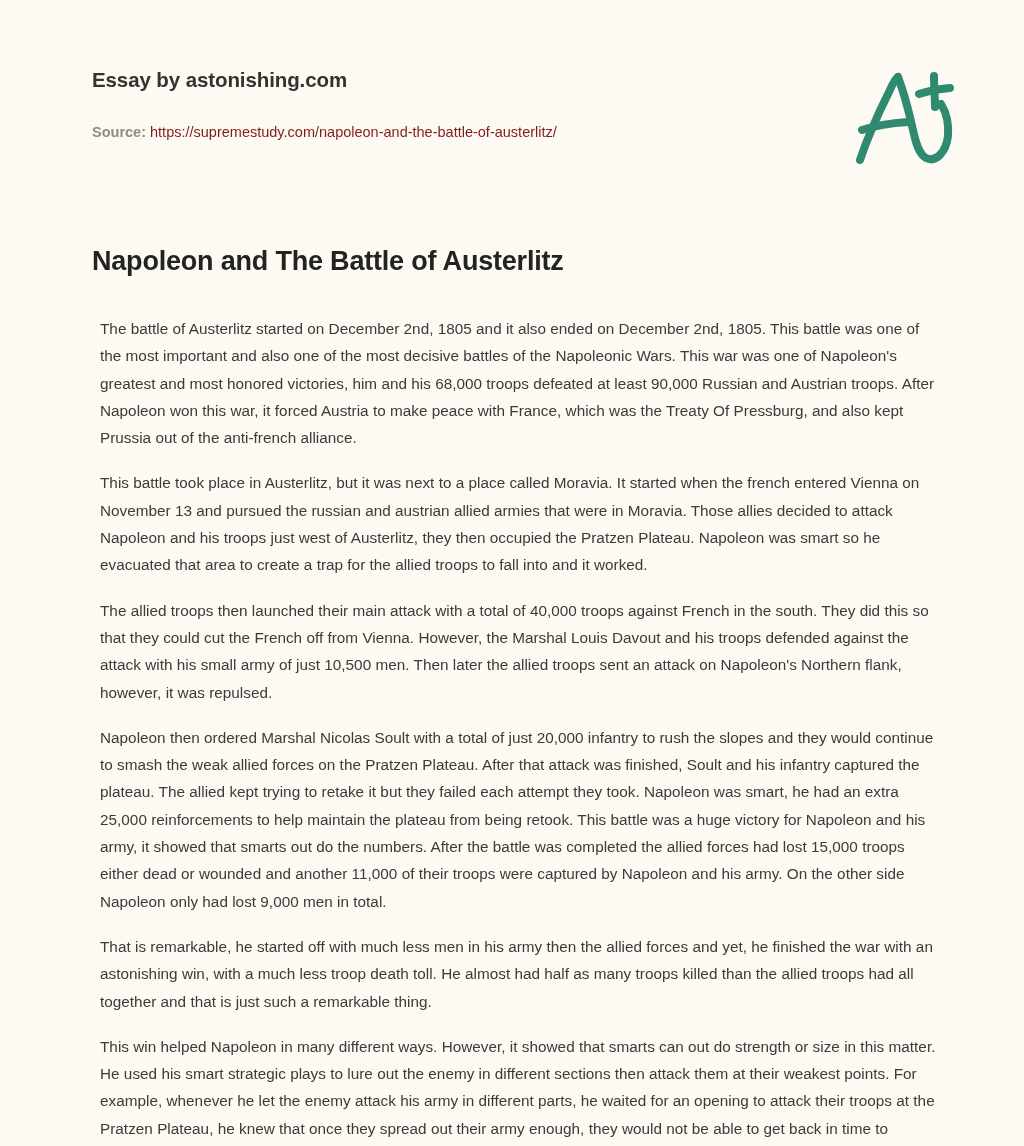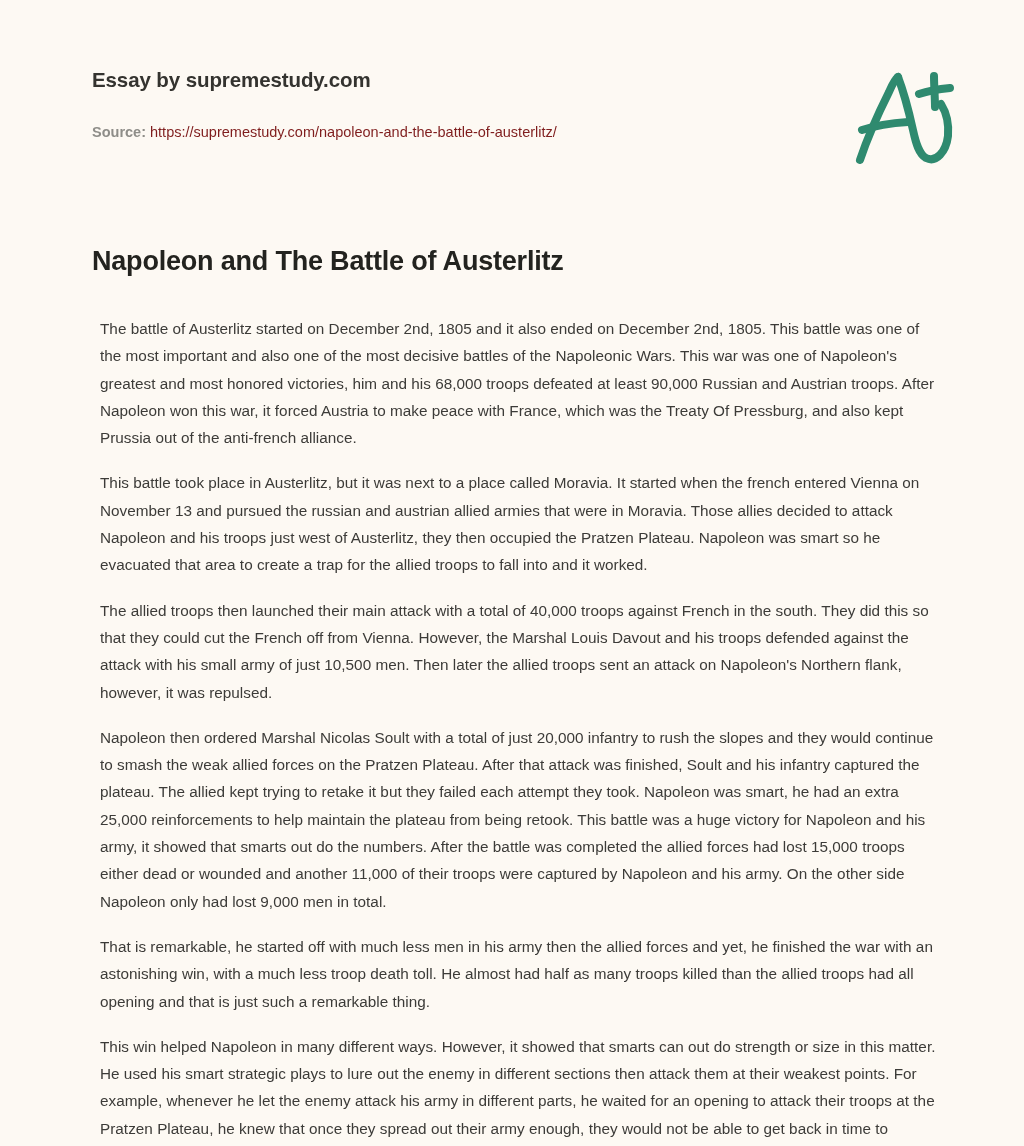--- a/index.html
+++ b/index.html
@@ -106,21 +106,21 @@
     margin-bottom: 0;
   }
 </style>
 </head>
 <body>
 
 <div class="page">
 
   <div class="header">
 
-    <div class="byline">Essay by supremestudy.com</div>
+    <div class="byline">Essay by astonishing.com</div>
 
     <div class="source-line">
       <span class="source-label">Source:</span>
       <a class="source-url" href="#">https://supremestudy.com/napoleon-and-the-battle-of-austerlitz/</a>
     </div>
 
     <div class="logo">
       <svg viewBox="0 0 120 100" xmlns="http://www.w3.org/2000/svg" fill="none" stroke="#2f8a6f" stroke-linecap="round" stroke-linejoin="round">
 
         <path d="M14 92 C20 74, 32 46, 43 24 C46 17, 49 11, 52 9" stroke-width="8"></path>
@@ -140,19 +140,19 @@
 
   <div class="article">
 
     <h1 class="article-title">Napoleon and The Battle of Austerlitz</h1>
 
     <div class="body-copy">
         <p>The battle of Austerlitz started on December 2nd, 1805 and it also ended on December 2nd, 1805. This battle was one of the most important and also one of the most decisive battles of the Napoleonic Wars. This war was one of Napoleon's greatest and most honored victories, him and his 68,000 troops defeated at least 90,000 Russian and Austrian troops. After Napoleon won this war, it forced Austria to make peace with France, which was the Treaty Of Pressburg, and also kept Prussia out of the anti-french alliance.</p>
         <p>This battle took place in Austerlitz, but it was next to a place called Moravia. It started when the french entered Vienna on November 13 and pursued the russian and austrian allied armies that were in Moravia. Those allies decided to attack Napoleon and his troops just west of Austerlitz, they then occupied the Pratzen Plateau. Napoleon was smart so he evacuated that area to create a trap for the allied troops to fall into and it worked.</p>
         <p>The allied troops then launched their main attack with a total of 40,000 troops against French in the south. They did this so that they could cut the French off from Vienna. However, the Marshal Louis Davout and his troops defended against the attack with his small army of just 10,500 men. Then later the allied troops sent an attack on Napoleon's Northern flank, however, it was repulsed.</p>
         <p>Napoleon then ordered Marshal Nicolas Soult with a total of just 20,000 infantry to rush the slopes and they would continue to smash the weak allied forces on the Pratzen Plateau. After that attack was finished, Soult and his infantry captured the plateau. The allied kept trying to retake it but they failed each attempt they took. Napoleon was smart, he had an extra 25,000 reinforcements to help maintain the plateau from being retook.  This battle was a huge victory for Napoleon and his army, it showed that smarts out do the numbers. After the battle was completed the allied forces had lost 15,000 troops either dead or wounded and another 11,000 of their troops were captured by Napoleon and his army. On the other side Napoleon only had lost 9,000 men in total.</p>
-        <p>That is remarkable, he started off with much less men in his army then the allied forces and yet, he finished the war with an astonishing win, with a much less troop death toll. He almost had half as many troops killed than the allied troops had all opening and that is just such a remarkable thing.</p>
+        <p>That is remarkable, he started off with much less men in his army then the allied forces and yet, he finished the war with an astonishing win, with a much less troop death toll. He almost had half as many troops killed than the allied troops had all together and that is just such a remarkable thing.</p>
         <p>This win helped Napoleon in many different ways. However, it showed that smarts can out do strength or size in this matter. He used his smart strategic plays to lure out the enemy in different sections then attack them at their weakest points. For example, whenever he let the enemy attack his army in different parts, he waited for an opening to attack their troops at the Pratzen Plateau, he knew that once they spread out their army enough, they would not be able to get back in time to defend the plateau.</p>
       </div>
 
   </div>
 
 </div>
 
 </body></html>

